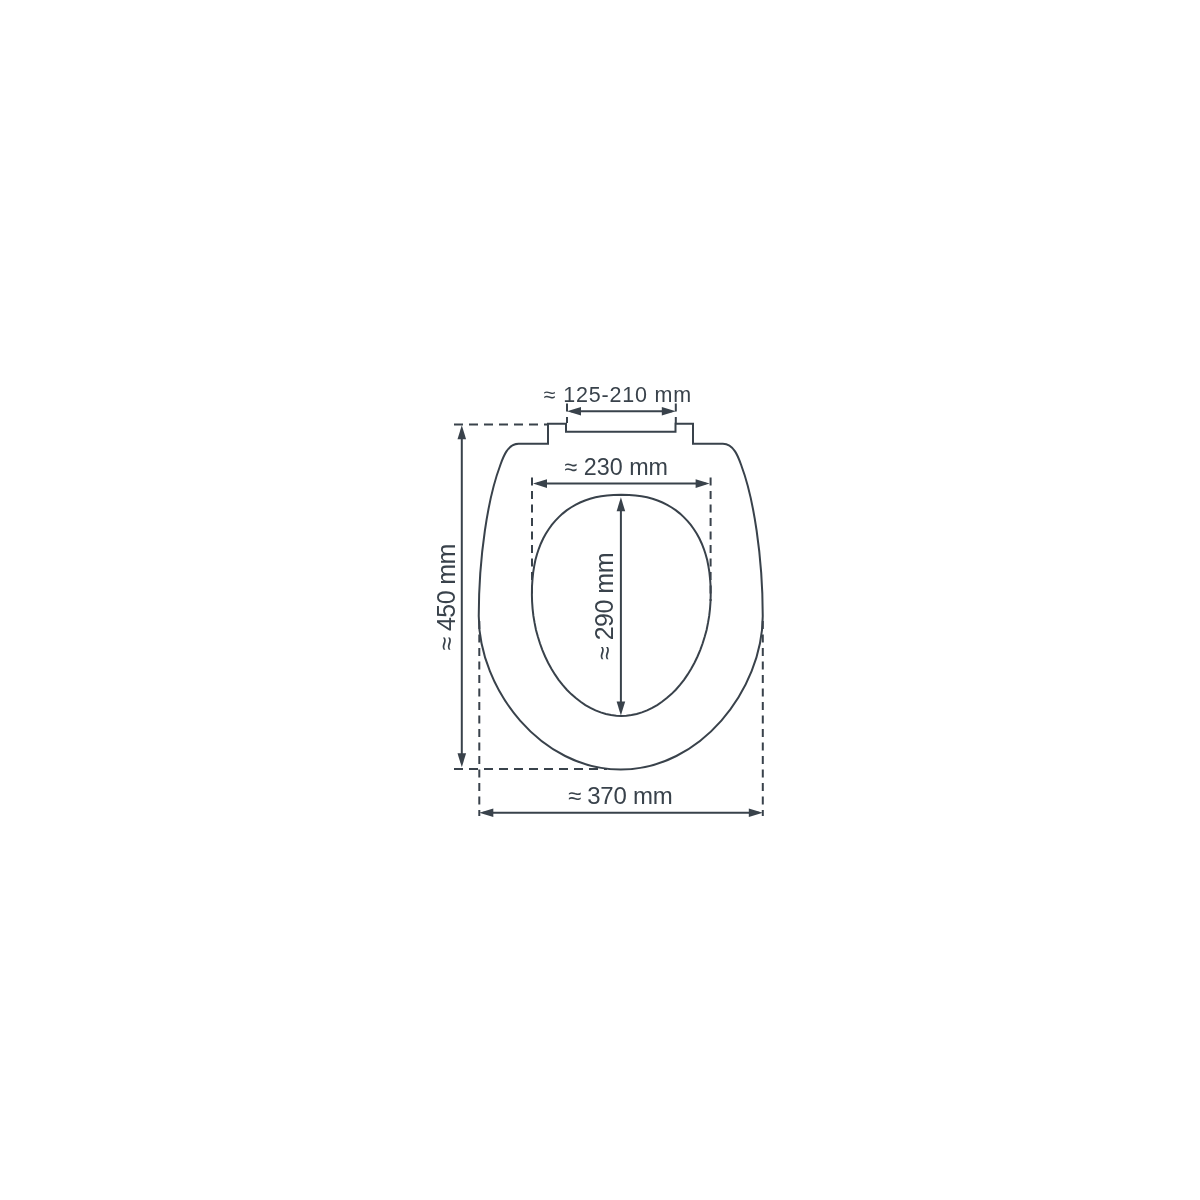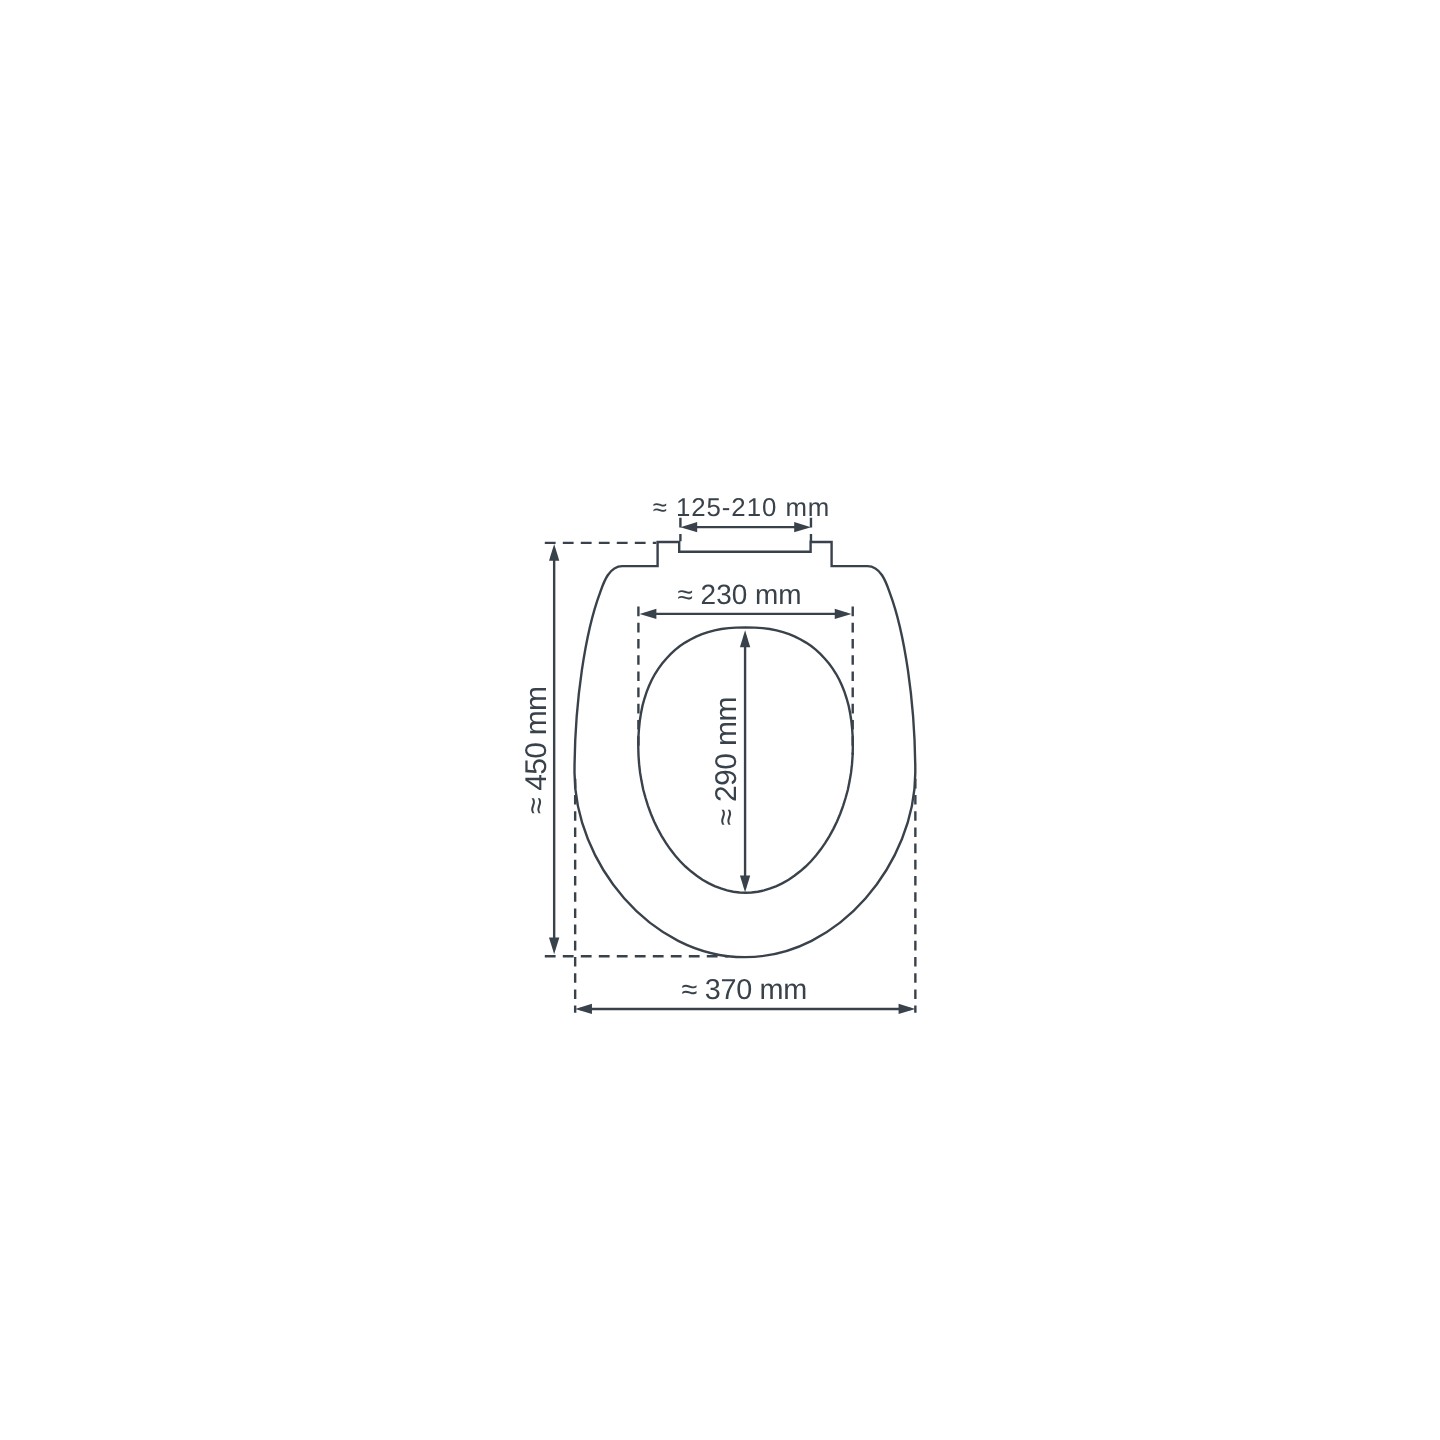--- a/index.html
+++ b/index.html
@@ -1,16 +1,16 @@
 <!DOCTYPE html>
 <html><head>
 <meta charset="utf-8">
 <style>
   html,body{margin:0;padding:0;background:#ffffff;}
-  .page{width:1200px;height:964px;position:relative;background:#ffffff;overflow:hidden;margin-top:28px;}
+  .page{width:1200px;height:964px;position:relative;background:#ffffff;overflow:hidden;}
   text{font-family:"Liberation Sans",sans-serif;fill:#39424b;}
 </style>
 </head>
 <body>
 <div class="page">
 <svg width="1200" height="1200" viewBox="0 0 1200 1200">
   <g stroke="#39424b" stroke-width="2" fill="none">
 
     <path d="M 478.75,616
              C 478.8,556 488,498 500,466

